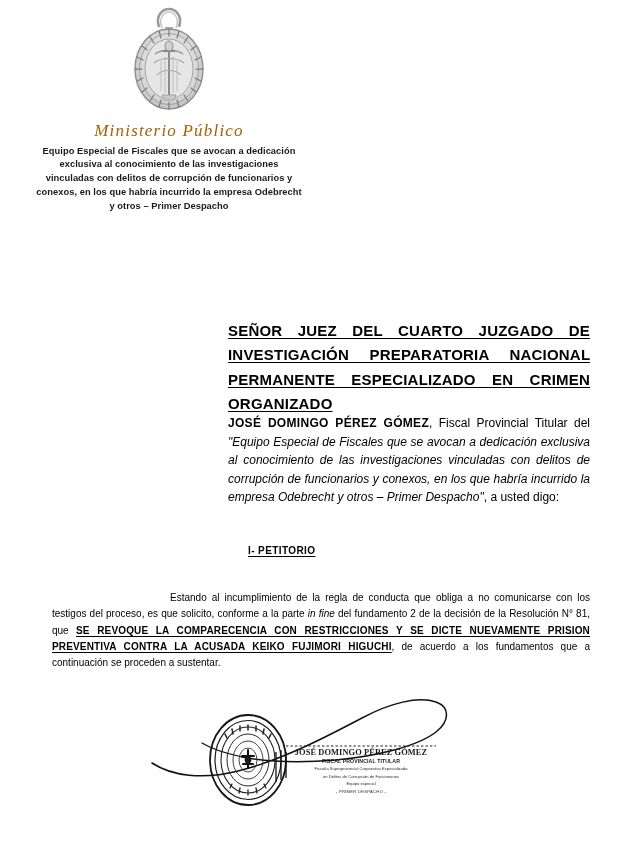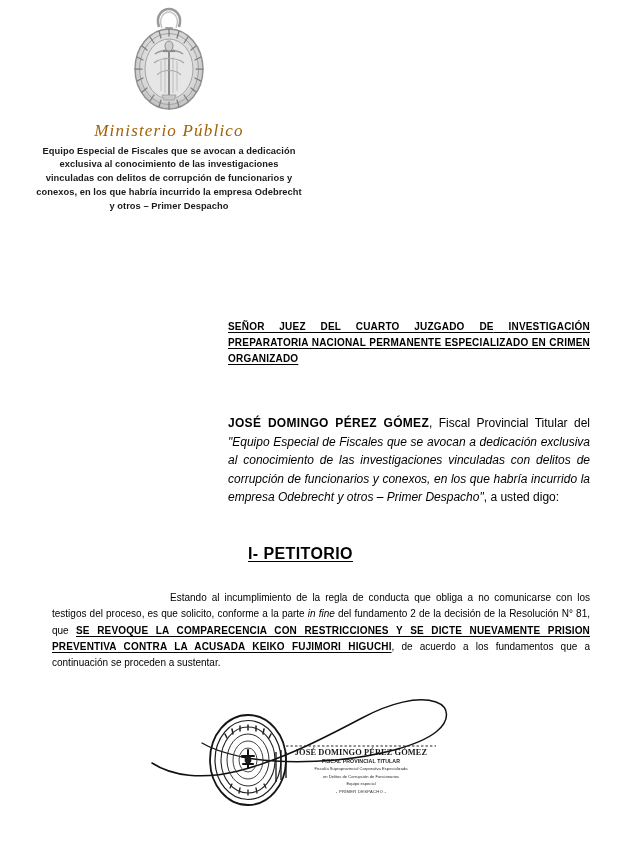--- a/index.html
+++ b/index.html
@@ -77,21 +77,21 @@
   .expediente-block .line-u {
     text-decoration: underline;
   }
 
   
   .juez-heading {
     position: absolute;
     left: 228px;
     top: 319px;
     width: 362px;
-    font-size: 10px;
+    font-size: 15px;
     font-weight: bold;
     line-height: 1.62;
     text-align: justify;
     text-align-last: justify;
     text-decoration: underline;
     text-underline-offset: 2px;
     letter-spacing: 0.2px;
   }
   .juez-heading .last-line {
     display: block;
@@ -115,21 +115,21 @@
   }
   .fiscal-para .ital {
     font-style: italic;
   }
 
   
   .petitorio {
     position: absolute;
     left: 228px;
     top: 545px;
-    font-size: 16px;
+    font-size: 10px;
     font-weight: bold;
     text-decoration: underline;
     text-underline-offset: 2px;
     letter-spacing: 0.4px;
     padding-left: 20px;
   }
 
   
   .body-para {
     position: absolute;

